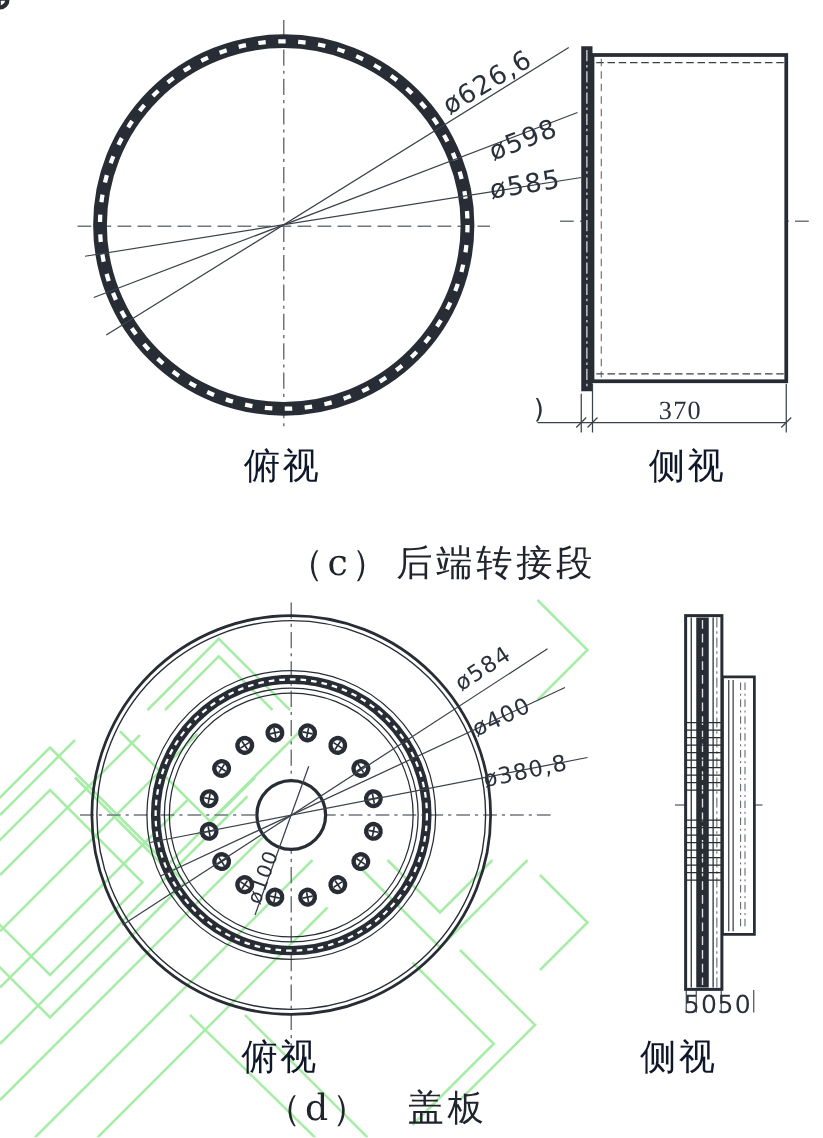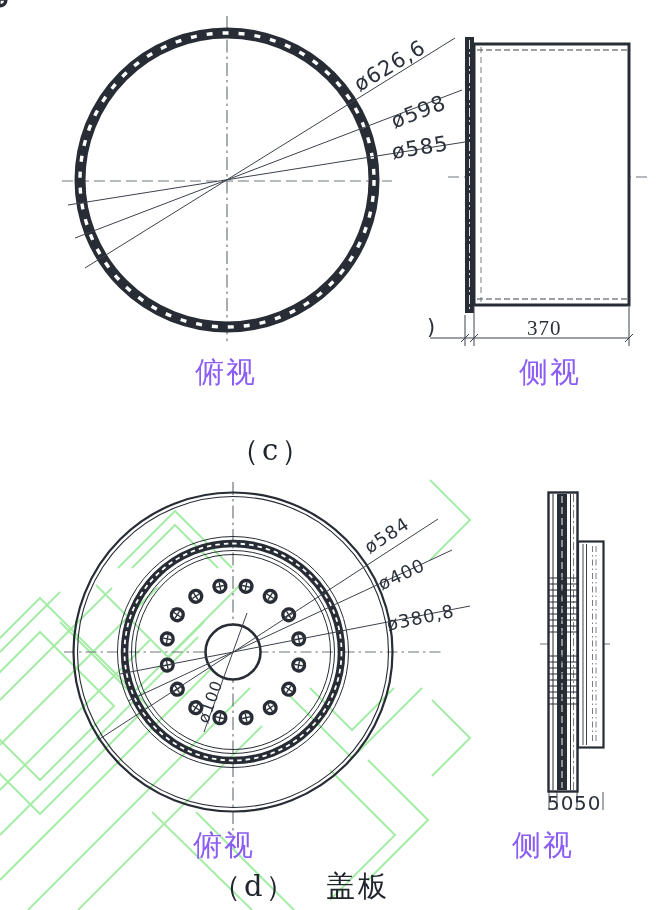--- a/index.html
+++ b/index.html
@@ -1,20 +1,20 @@
 <!DOCTYPE html>
 <html><head>
 <meta charset="utf-8">
 <style>
   html,body{margin:0;padding:0;background:#ffffff;}
   .page{position:relative;width:658px;height:910px;background:#ffffff;overflow:hidden;
         font-family:"Liberation Sans", sans-serif;}
   .txt{position:absolute;white-space:nowrap;color:#272c35;}
   .cjk{font-family:"DejaVu Serif","Liberation Serif",serif;font-size:29px;line-height:1;
-       letter-spacing:2px;color:#8b5cf6;}
+       letter-spacing:2px;color:#0f172a;}
   .cap{font-family:"DejaVu Serif","Liberation Serif",serif;font-size:29px;line-height:1;
        letter-spacing:3px;color:#20252d;}
   .dim{font-family:"DejaVu Sans","Liberation Sans",sans-serif;color:#2b313b;
        font-weight:400;letter-spacing:1px;}
   .dimc{font-size:21px;}
   .dimd{font-size:18px;}
   .rot{transform-origin:0 50%;}
   svg{position:absolute;left:0;top:0;}
 </style>
 </head>
@@ -152,20 +152,21 @@
 
 <div class="txt dim dimc rot" style="left:356px;top:74px;transform:rotate(-31deg);">ø626,6</div>
 <div class="txt dim dimc rot" style="left:392px;top:110px;transform:rotate(-21deg);">ø598</div>
 <div class="txt dim dimc rot" style="left:392px;top:140px;transform:rotate(-9deg);">ø585</div>
 <div class="txt dim dimc" style="left:527px;top:316px;font-family:Liberation Serif, serif;">370</div>
 <div class="txt dim dimc" style="left:427px;top:315px;">)</div>
 
 <div class="txt cjk" style="left:195px;top:358px;">俯视</div>
 <div class="txt cjk" style="left:519px;top:358px;">侧视</div>
 <div class="txt cap" style="left:230px;top:436px;">（c）</div>
+<div class="txt cap" style="left:317px;top:436px;">后端转接段</div>
 
 <div class="txt dim dimd rot" style="left:366px;top:538px;transform:rotate(-33deg);">ø584</div>
 <div class="txt dim dimd rot" style="left:379px;top:574px;transform:rotate(-25deg);">ø400</div>
 <div class="txt dim dimd rot" style="left:387px;top:614px;transform:rotate(-12deg);">ø380,8</div>
 <div class="txt dim" style="left:188px;top:692px;font-size:16px;transform:rotate(-70deg);transform-origin:50% 50%;">ø100</div>
 <div class="txt dim" style="left:547px;top:791px;font-size:20px;">50</div>
 <div class="txt dim" style="left:574px;top:791px;font-size:20px;">50</div>
 
 <div class="txt cjk" style="left:193px;top:831px;">俯视</div>
 <div class="txt cjk" style="left:512px;top:831px;">侧视</div>

